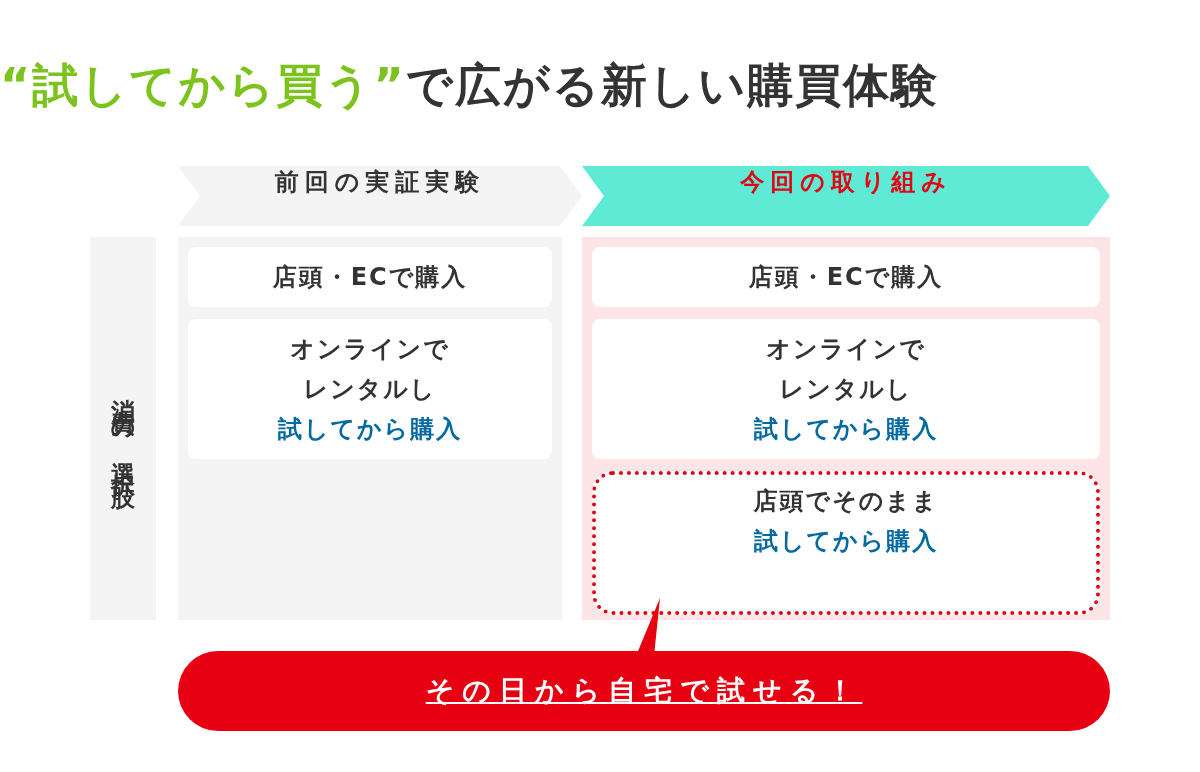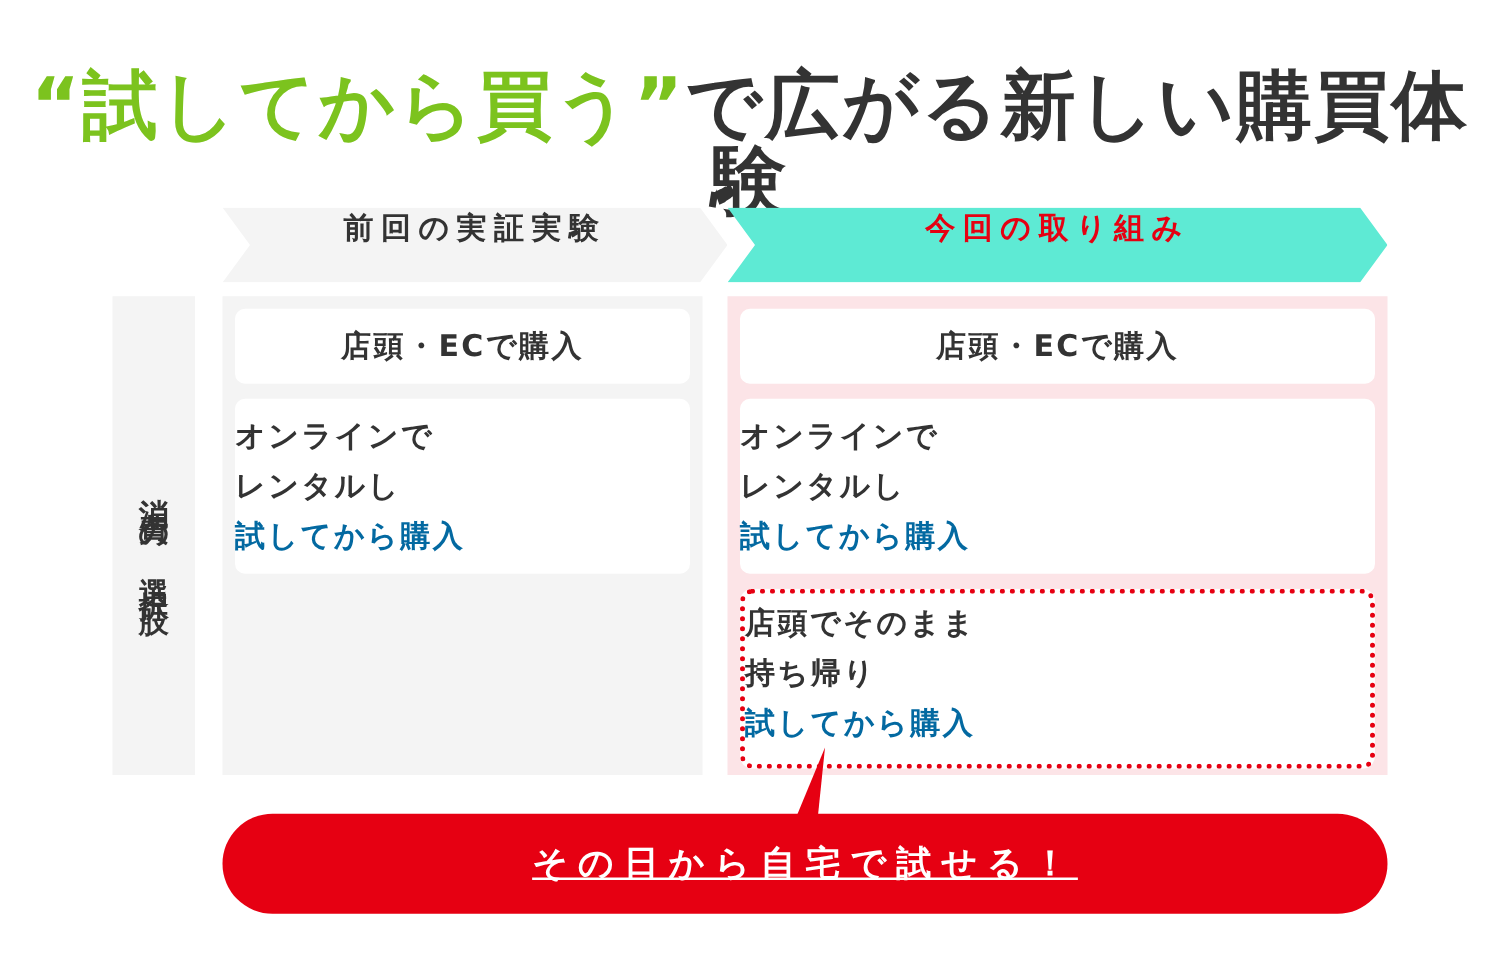--- a/index.html
+++ b/index.html
@@ -2,22 +2,22 @@
 <html><head>
 <meta charset="utf-8">
 <style>
   html, body { margin: 0; padding: 0; }
   body {
     width: 1200px; height: 772px; background: #ffffff; position: relative; overflow: hidden;
     font-family: "DejaVu Sans", "Liberation Sans", sans-serif;
     color: #333333;
   }
   .title {
-    position: absolute; left: 0; top: 55px; width: 1200px; text-align: center;
-    font-size: 60px; font-weight: bold; letter-spacing: 2px; line-height: 60px;
+    position: absolute; left: 0; top: 55px; width: 1200px; 
+    font-size: 46px; font-weight: bold; letter-spacing: 2px; line-height: 60px;
   }
   .title .accent { color: #7cc31e; }
   .title .rest { color: #333333; }
 
   .chevron {
     position: absolute; top: 166px; height: 60px;
     display: flex; align-items: flex-start; justify-content: center;
     font-size: 24px; font-weight: bold; letter-spacing: 6px;
   }
   .chev-prev {
@@ -38,30 +38,30 @@
     writing-mode: vertical-rl; font-size: 24px; font-weight: bold; letter-spacing: 12px; color: #333333;
   }
 
   .col {
     position: absolute; top: 237px; height: 383px; box-sizing: border-box; padding: 10px;
   }
   .col-prev { left: 178px; width: 384px; background: #f4f4f4; }
   .col-curr { left: 582px; width: 528px; background: #fce4e7; }
 
   .card {
-    background: #ffffff; border-radius: 8px; text-align: left;
+    background: #ffffff; border-radius: 8px; text-align: center;
     font-size: 24px; font-weight: bold; letter-spacing: 2px; line-height: 40px;
     box-sizing: border-box; margin-bottom: 12px;
   }
   .card.small { height: 60px; display: flex; align-items: center; justify-content: center; }
   .card.tall { height: 140px; padding-top: 10px; }
   .card .line { display: block; color: #333333; }
   .card .line.green { color: #0369a1; }
   .card.dotted {
-    border: 4px dotted #e60012; border-radius: 10px; height: 144px; padding-top: 6px; margin-bottom: 0; font-family: Liberation Mono, monospace;
+    border: 4px dotted #e60012; border-radius: 21px; height: 144px; padding-top: 6px; margin-bottom: 0;
   }
 
   .callout {
     position: absolute; left: 178px; top: 651px; width: 932px; height: 80px;
     background: #e60012; border-radius: 40px;
     display: flex; align-items: center; justify-content: center;
     color: #ffffff; font-size: 28px; font-weight: bold; letter-spacing: 8px; text-decoration: underline;
   }
   .pointer {
     position: absolute; left: 0; top: 0; width: 1200px; height: 772px; pointer-events: none;
@@ -100,21 +100,20 @@
   <div class="card small">
     <span class="line">店頭・ECで購入</span>
   </div>
   <div class="card tall">
     <span class="line">オンラインで</span>
     <span class="line">レンタルし</span>
     <span class="line green">試してから購入</span>
   </div>
   <div class="card dotted">
     <span class="line">店頭でそのまま</span>
-    <span class="line">持ち帰り</span>
     <span class="line green">試してから購入</span>
   </div>
 </div>
 
 <svg class="pointer" viewBox="0 0 1200 772" width="1200" height="772">
   <polygon points="636,656 660,598 654,656" fill="#e60012"></polygon>
 </svg>
 
 <div class="callout">
   <span>その日から自宅で試せる！</span>

